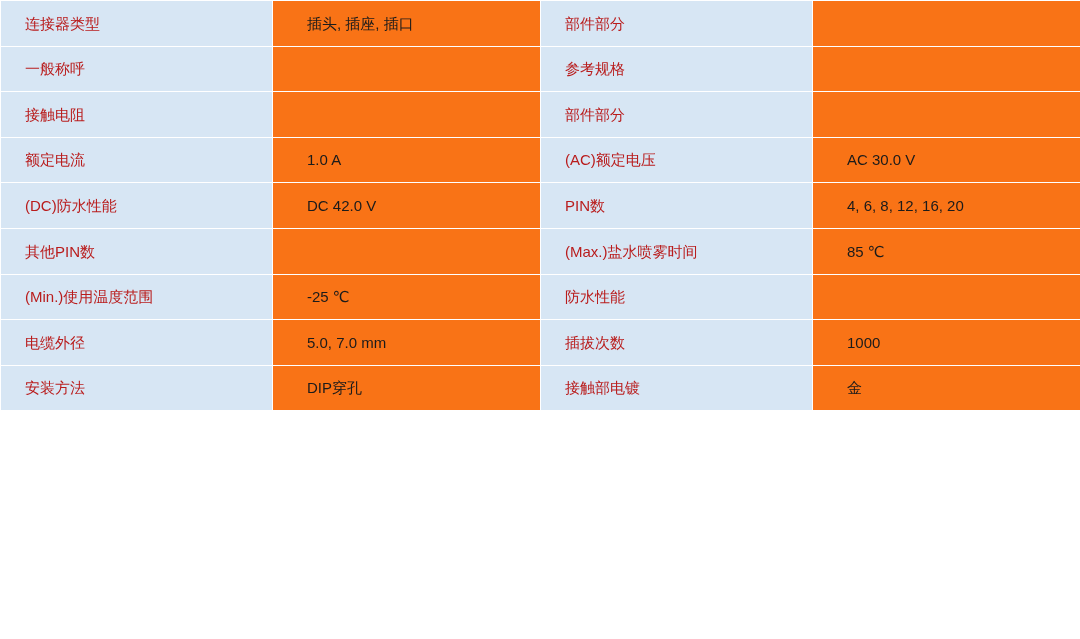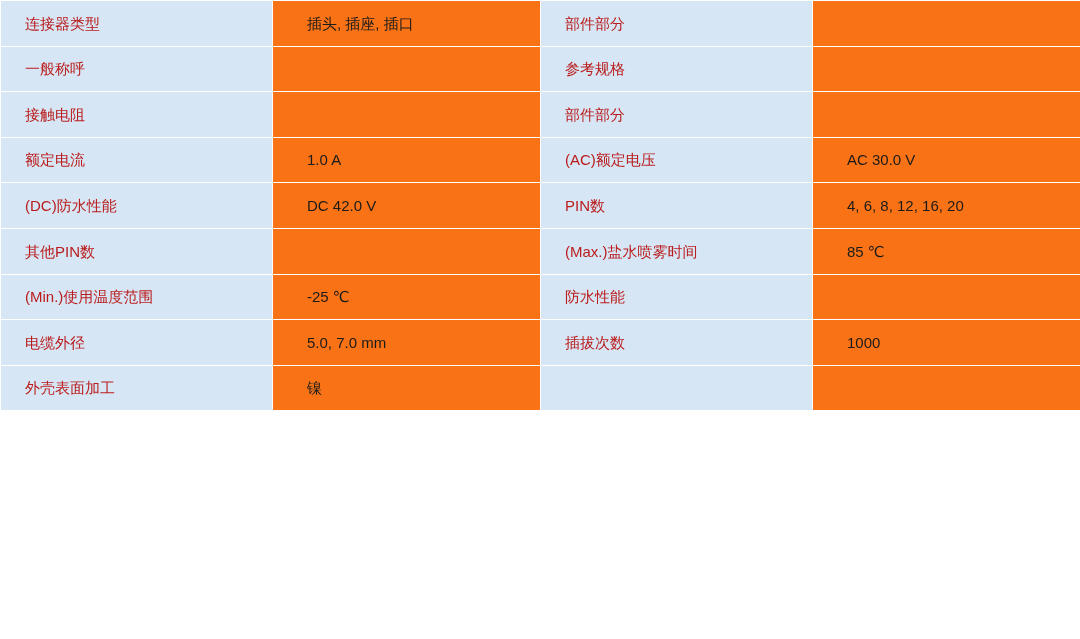--- a/index.html
+++ b/index.html
@@ -102,19 +102,19 @@
       <td class="label">防水性能</td>
       <td class="value"></td>
     </tr>
     <tr>
       <td class="label">电缆外径</td>
       <td class="value">5.0, 7.0 mm</td>
       <td class="label">插拔次数</td>
       <td class="value">1000</td>
     </tr>
     <tr>
-      <td class="label">外壳表面加工</td>
-      <td class="value">镍</td>
-      <td class="label"></td>
-      <td class="value"></td>
+      <td class="label">安装方法</td>
+      <td class="value">DIP穿孔</td>
+      <td class="label">接触部电镀</td>
+      <td class="value">金</td>
     </tr>
   </tbody>
 </table>
 
 </body></html>

